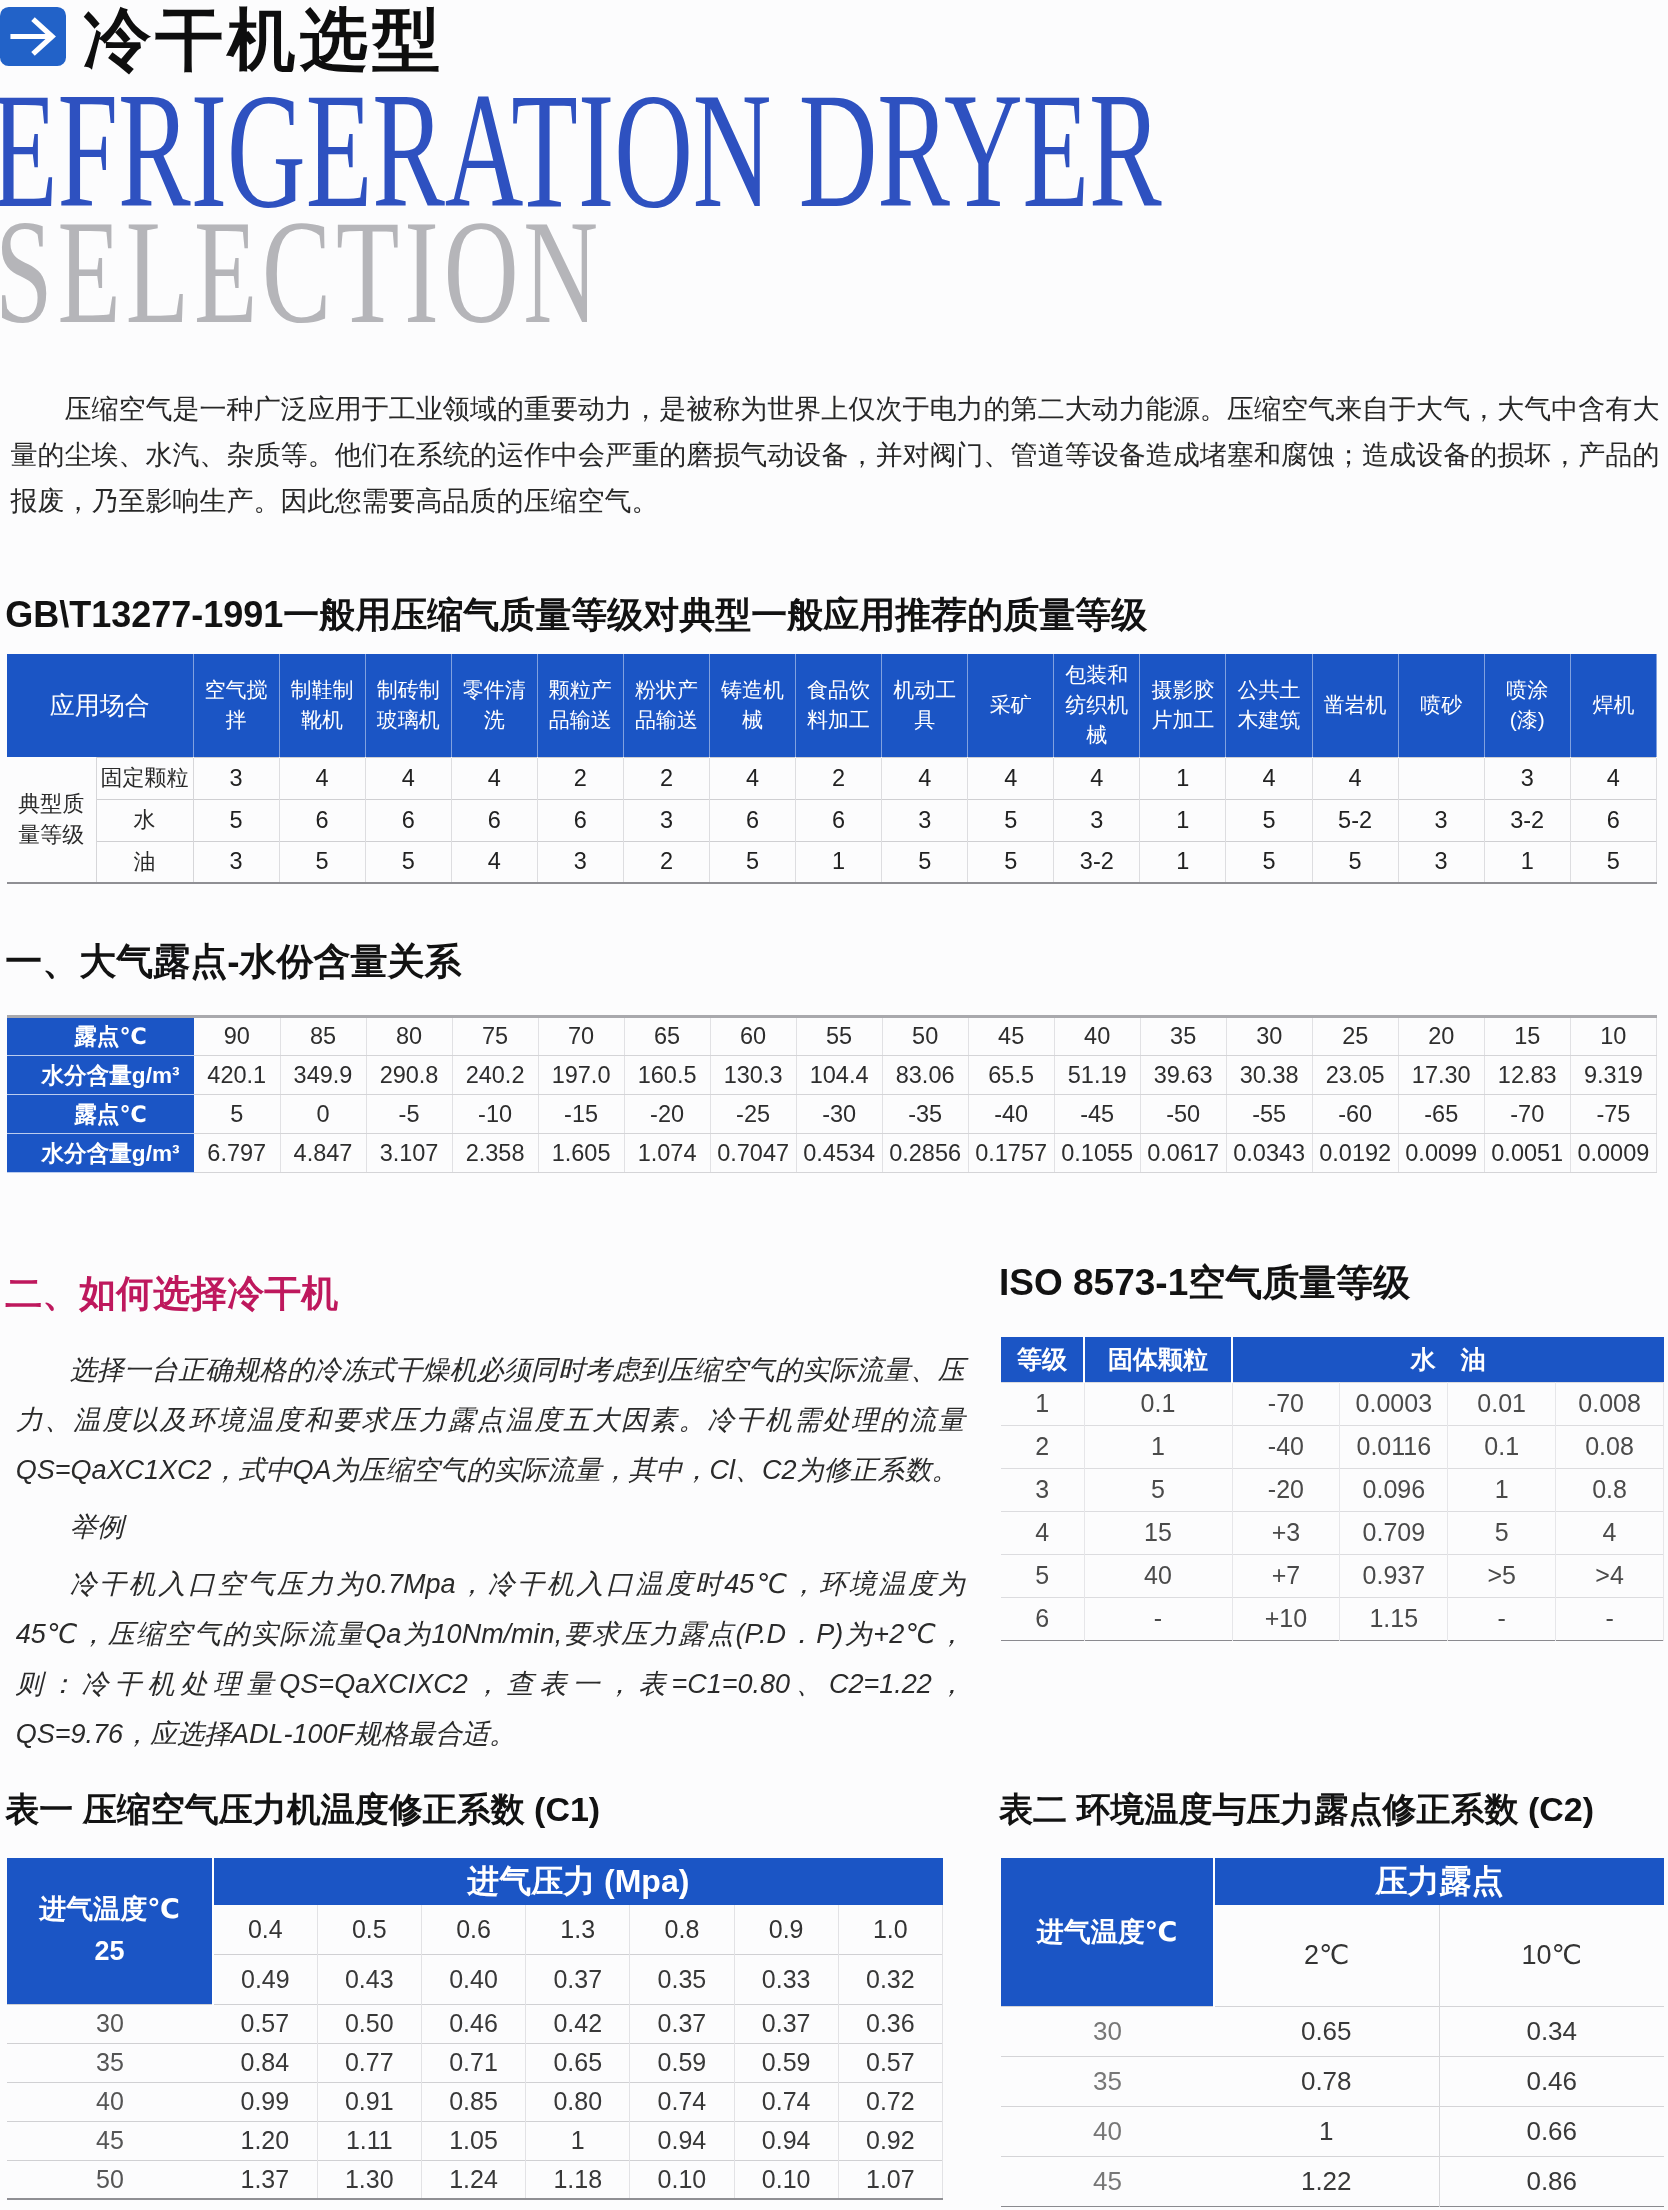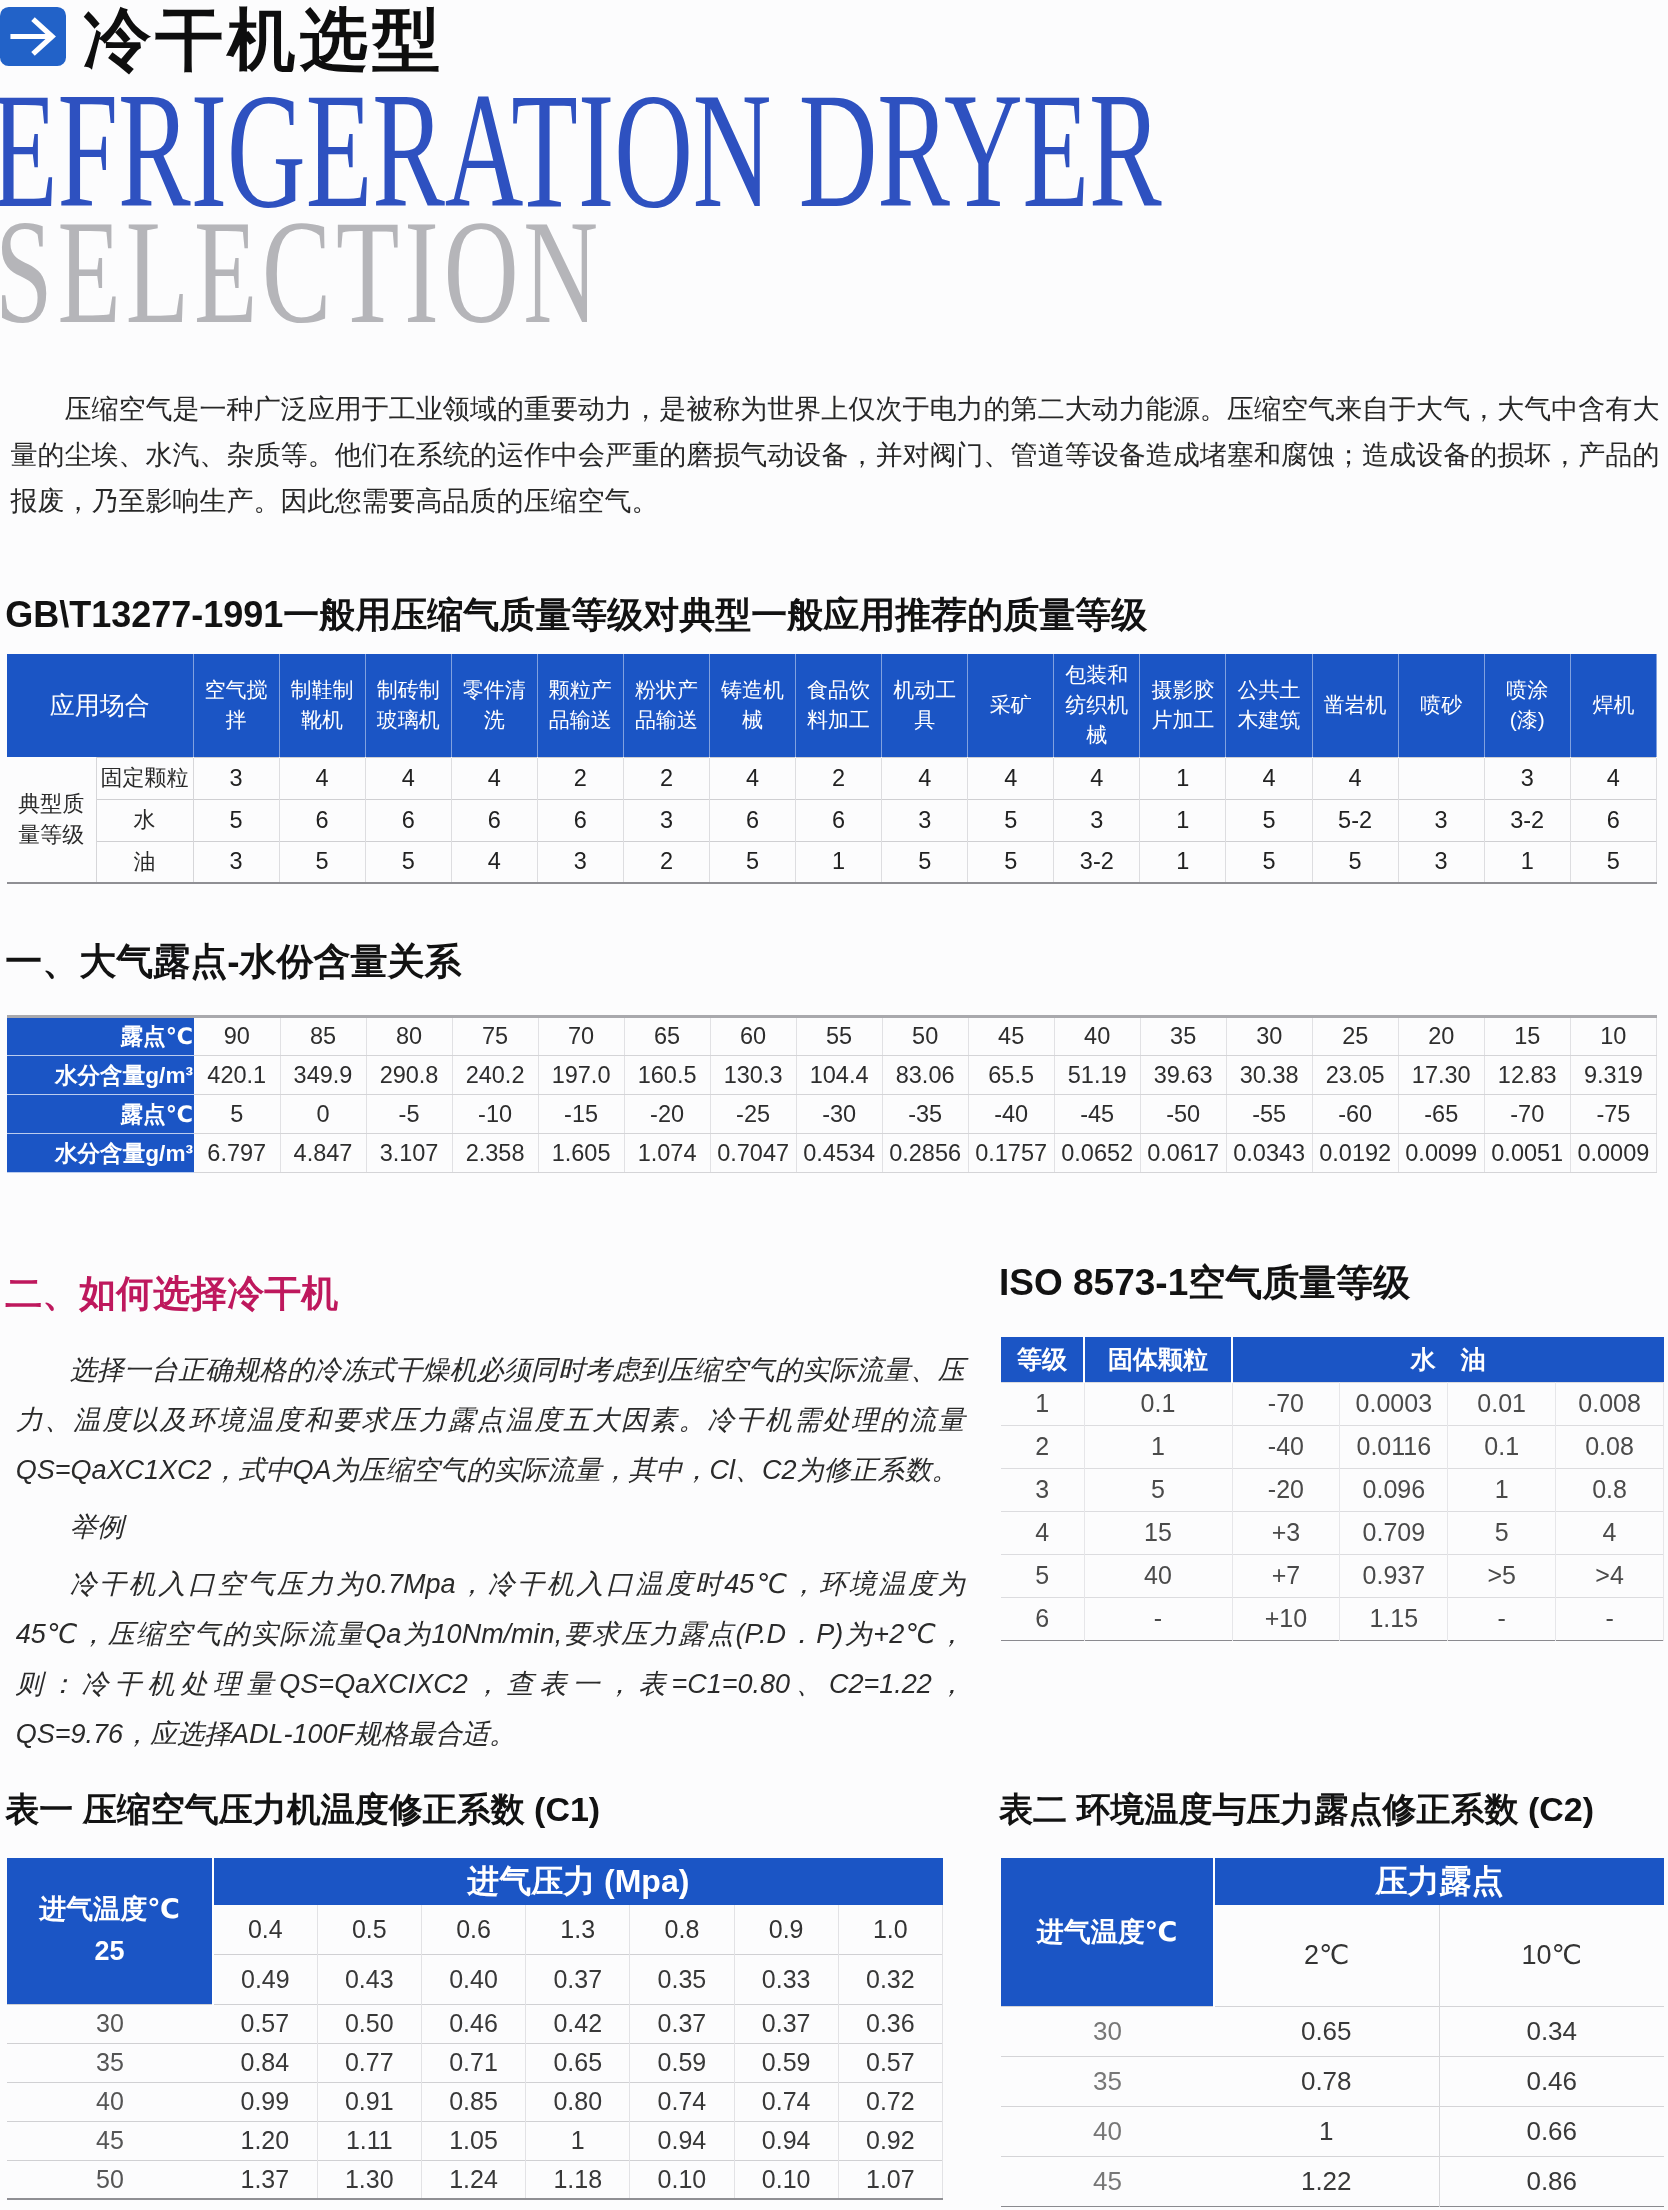--- a/index.html
+++ b/index.html
@@ -38,21 +38,21 @@
        padding:3.5px 8.7px;border-right:1.7px solid rgba(255,255,255,.45);line-height:1.45;}
   .gth.corner{font-size:25px;}
   .gdr{height:42px;}
   .grp{font-size:22px;color:#2a2a2a;text-align:center;padding:0 10.4px;line-height:1.4;border-right:0.9px solid #d6d6d9;}
   .rlbl{font-size:22px;color:#2a2a2a;text-align:center;border-right:0.9px solid #d6d6d9;border-top:0.9px solid #cfcfd2;}
   .gval{font-size:23.5px;color:#222;text-align:center;border-right:0.9px solid #dddde0;border-top:0.9px solid #cfcfd2;}
   
   .dp{position:absolute;left:7px;top:1015px;width:1650px;border-top:3.5px solid #a9a9ad;border-bottom:0.9px solid #cfcfd2;}
   .dp col.cA{width:187px}
   .dpr{height:39px;}
-  .dlbl{background:var(--blue);color:#fff;font-size:22.6px;font-weight:700;text-align:right;padding-left:21px;
+  .dlbl{background:var(--blue);color:#fff;font-size:22.6px;font-weight:700;text-align:center;padding-left:21px;
         border-bottom:1.7px solid rgba(255,255,255,.7);margin-left:20px;}
   .dval{font-size:23.5px;color:#2d2d2d;text-align:center;border-bottom:0.9px solid #d4d4d7;border-right:0.9px solid #e1e1e4;}
   
   .sel-text{position:absolute;left:8.7px;top:1338px;width:963px;font-size:27px;line-height:50px;color:#2a2a2a;text-align:justify;}
   .sel-text p{margin:7px;text-indent:54px;font-style:italic;}
   
   .iso{position:absolute;left:1001px;top:1337px;width:663px;border-bottom:1.7px solid #8a8a8f;}
   .iso col.i0{width:83px}.iso col.i1{width:148px}
   .ihr{height:45px;}
   .ith{background:var(--blue);color:#fff;font-size:25px;font-weight:700;text-align:center;border-right:2.6px solid #fff;}
@@ -266,21 +266,21 @@
         <td class="dval">6.797</td>
         <td class="dval">4.847</td>
         <td class="dval">3.107</td>
         <td class="dval">2.358</td>
         <td class="dval">1.605</td>
         <td class="dval">1.074</td>
         <td class="dval">0.7047</td>
         <td class="dval">0.4534</td>
         <td class="dval">0.2856</td>
         <td class="dval">0.1757</td>
-        <td class="dval">0.0652</td>
+        <td class="dval">0.1055</td>
         <td class="dval">0.0617</td>
         <td class="dval">0.0343</td>
         <td class="dval">0.0192</td>
         <td class="dval">0.0099</td>
         <td class="dval">0.0051</td>
         <td class="dval">0.0009</td>
       </tr>
     </tbody>
 </table>
 

